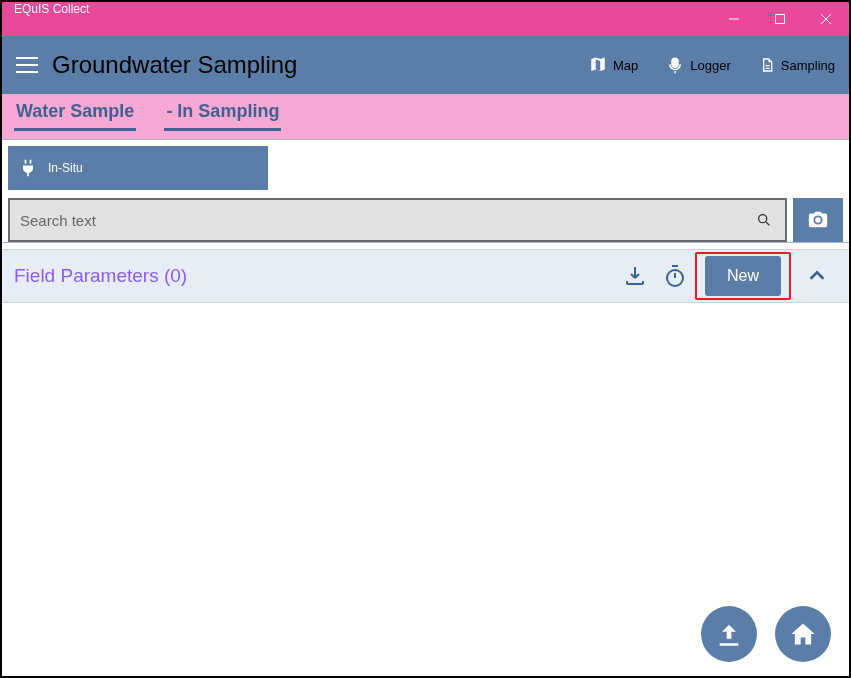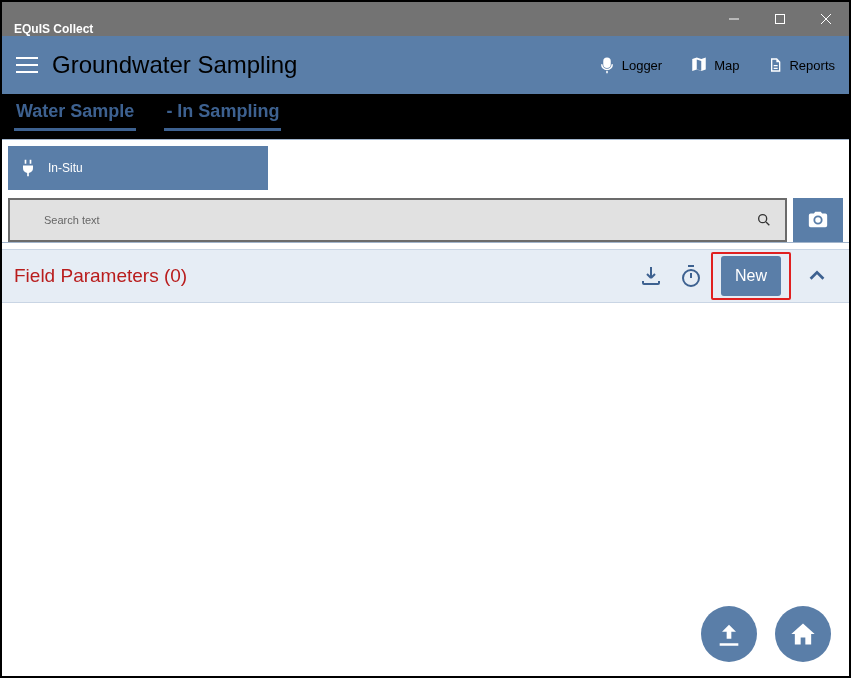--- a/index.html
+++ b/index.html
@@ -1,57 +1,57 @@
 <!DOCTYPE html>
 <html><head>
 <meta charset="utf-8">
 <style>
 * { margin:0; padding:0; box-sizing:border-box; font-family:"Segoe UI",Arial,sans-serif; }
 body { background:#fff; }
 .window { width:851px; height:678px; border:2px solid #000; background:#fff; display:flex; flex-direction:column; }
 
 
-.titlebar { height:34px; background:#737373; display:flex; align-items:flex-end; color:#fff; font-size:12px; padding-left:12px;font-weight:bold; }
+.titlebar { height:34px; background:#ec4899; display:flex; align-items:flex-start; color:#fff; font-size:12px; padding-left:12px; }
 .titlebar-spacer { flex:1; }
 .winbtn { width:46px; height:34px; display:flex; align-items:center; justify-content:center; cursor:pointer; }
 .winbtn svg { stroke:#fff; stroke-width:1; fill:none; }
 
 
 .header { height:58px; background:#5a7ea8; display:flex; align-items:center; color:#000000; }
 .hamburger { width:50px; height:58px; display:flex; align-items:center; justify-content:center; cursor:pointer; }
 .page-title { font-size:24px; font-weight:300; }
 .header-spacer { flex:1; }
 .header-btn { display:flex; align-items:center; gap:6px; padding:0 14px; height:58px; cursor:pointer; font-size:13px; }
 .header-btn svg { fill:#fff; }
 
 
-.tabs { height:46px; background:#000000; display:flex; align-items:flex-end; padding:0 12px; gap:28px; border-bottom:1px solid #a2b5cc; }
+.tabs { height:46px; background:#f9a8d4; display:flex; align-items:flex-end; padding:0 12px; gap:28px; border-bottom:1px solid #a2b5cc; }
 .tab { color:#3d6190; font-size:18px; font-weight:600; padding:0 2px 6px 2px; border-bottom:3px solid #3d6190; margin-bottom:8px; cursor:pointer; }
 
 .subarea { border-bottom:1px solid #a2b5cc; }
 
 
 .device { margin:6px 6px 0 6px; width:260px; height:44px; background:#5a7ea8; color:#fff; display:flex; align-items:center; gap:10px; padding:0 10px; cursor:pointer; }
 .device .lines { display:flex; flex-direction:column; font-size:12px; line-height:1.2; }
 
 
 .search-row { display:flex; margin:8px 6px 0 6px; }
 .search-box { flex:1; height:44px; background:#e1e1e1; border:2px solid #6b6b6b; display:flex; align-items:center; padding:0 10px; }
-.search-box input { flex:1; background:transparent; border:none; outline:none; font-size:11px; color:#555;margin-left:24px; }
+.search-box input { flex:1; background:transparent; border:none; outline:none; font-size:15px; color:#555; }
 .search-box input::placeholder { color:#666; }
 .search-icon { width:22px; height:22px; display:flex; align-items:center; justify-content:center; }
 .camera-btn { width:50px; height:44px; background:#5a7ea8; margin-left:6px; display:flex; align-items:center; justify-content:center; cursor:pointer; }
 
 
 .section-row { height:54px; background:#e6edf5; display:flex; align-items:center; padding:0 12px; margin-top:6px; border-top:1px solid #c9d5e4; border-bottom:1px solid #c9d5e4; }
-.section-title { color:#b91c1c; font-size:19px; }
+.section-title { color:#8b5cf6; font-size:19px; }
 .section-spacer { flex:1; }
 .icon-btn { width:40px; height:40px; display:flex; align-items:center; justify-content:center; cursor:pointer; }
 .icon-btn svg { stroke:#3d6190; fill:none; stroke-width:2; }
-.new-btn { height:40px; padding:0 14px; background:#5a7ea8; color:#fff; font-size:16px; display:flex; align-items:center; border-radius:3px; cursor:pointer; margin:0 6px; }
+.new-btn { height:40px; padding:0 22px; background:#5a7ea8; color:#fff; font-size:16px; display:flex; align-items:center; border-radius:3px; cursor:pointer; margin:0 6px; }
 .highlight { border:2px solid #e02020; padding:2px; border-radius:2px; }
 .chevron-btn { width:40px; height:40px; display:flex; align-items:center; justify-content:center; cursor:pointer; margin-left:6px; }
 
 
 .content { flex:1; position:relative; }
 
 
 .fabs { position:absolute; right:18px; bottom:14px; display:flex; gap:18px; }
 .fab { width:56px; height:56px; border-radius:50%; background:#5a7ea8; display:flex; align-items:center; justify-content:center; cursor:pointer; }
 .fab svg { fill:#fff; }
@@ -86,36 +86,36 @@
     <div class="hamburger">
       <svg width="22" height="16" stroke="#fff" stroke-width="2">
           <line x1="0" y1="1" x2="22" y2="1"></line>
           <line x1="0" y1="8" x2="22" y2="8"></line>
           <line x1="0" y1="15" x2="22" y2="15"></line>
         </svg>
     </div>
     <div class="page-title">Groundwater Sampling</div>
     <div class="header-spacer"></div>
     <div class="header-btn">
+      <svg width="18" height="18" viewBox="0 0 24 24">
+          <path d="M9 2L3 4v16l6-2 6 2 6-2V2l-6 2-6-2zm0 2.5l6 2v13l-6-2v-13z"></path>
+        </svg>
+      <span>Map</span>
+    </div>
+    <div class="header-btn">
       <svg width="18" height="20" viewBox="0 0 24 24">
           <path d="M12 2a5 5 0 00-5 5v4a5 5 0 005 5 5 5 0 005-5V7a5 5 0 00-5-5zm-8 9a8 8 0 0016 0h-2a6 6 0 01-12 0H4zm7 9v3h2v-3h-2z"></path>
         </svg>
       <span>Logger</span>
     </div>
     <div class="header-btn">
-      <svg width="18" height="18" viewBox="0 0 24 24">
-          <path d="M9 2L3 4v16l6-2 6 2 6-2V2l-6 2-6-2zm0 2.5l6 2v13l-6-2v-13z"></path>
-        </svg>
-      <span>Map</span>
-    </div>
-    <div class="header-btn">
       <svg width="16" height="20" viewBox="0 0 24 24">
           <path d="M6 2h9l5 5v15H6V2zm2 2v16h10V8h-4V4H8zm2 8h6v2h-6v-2zm0 4h6v2h-6v-2z"></path>
         </svg>
-      <span>Reports</span>
+      <span>Sampling</span>
     </div>
   </div>
 
   <div class="tabs">
     <div class="tab">Water Sample</div>
     <div class="tab">- In Sampling</div>
   </div>
 
   <div class="subarea">
 

